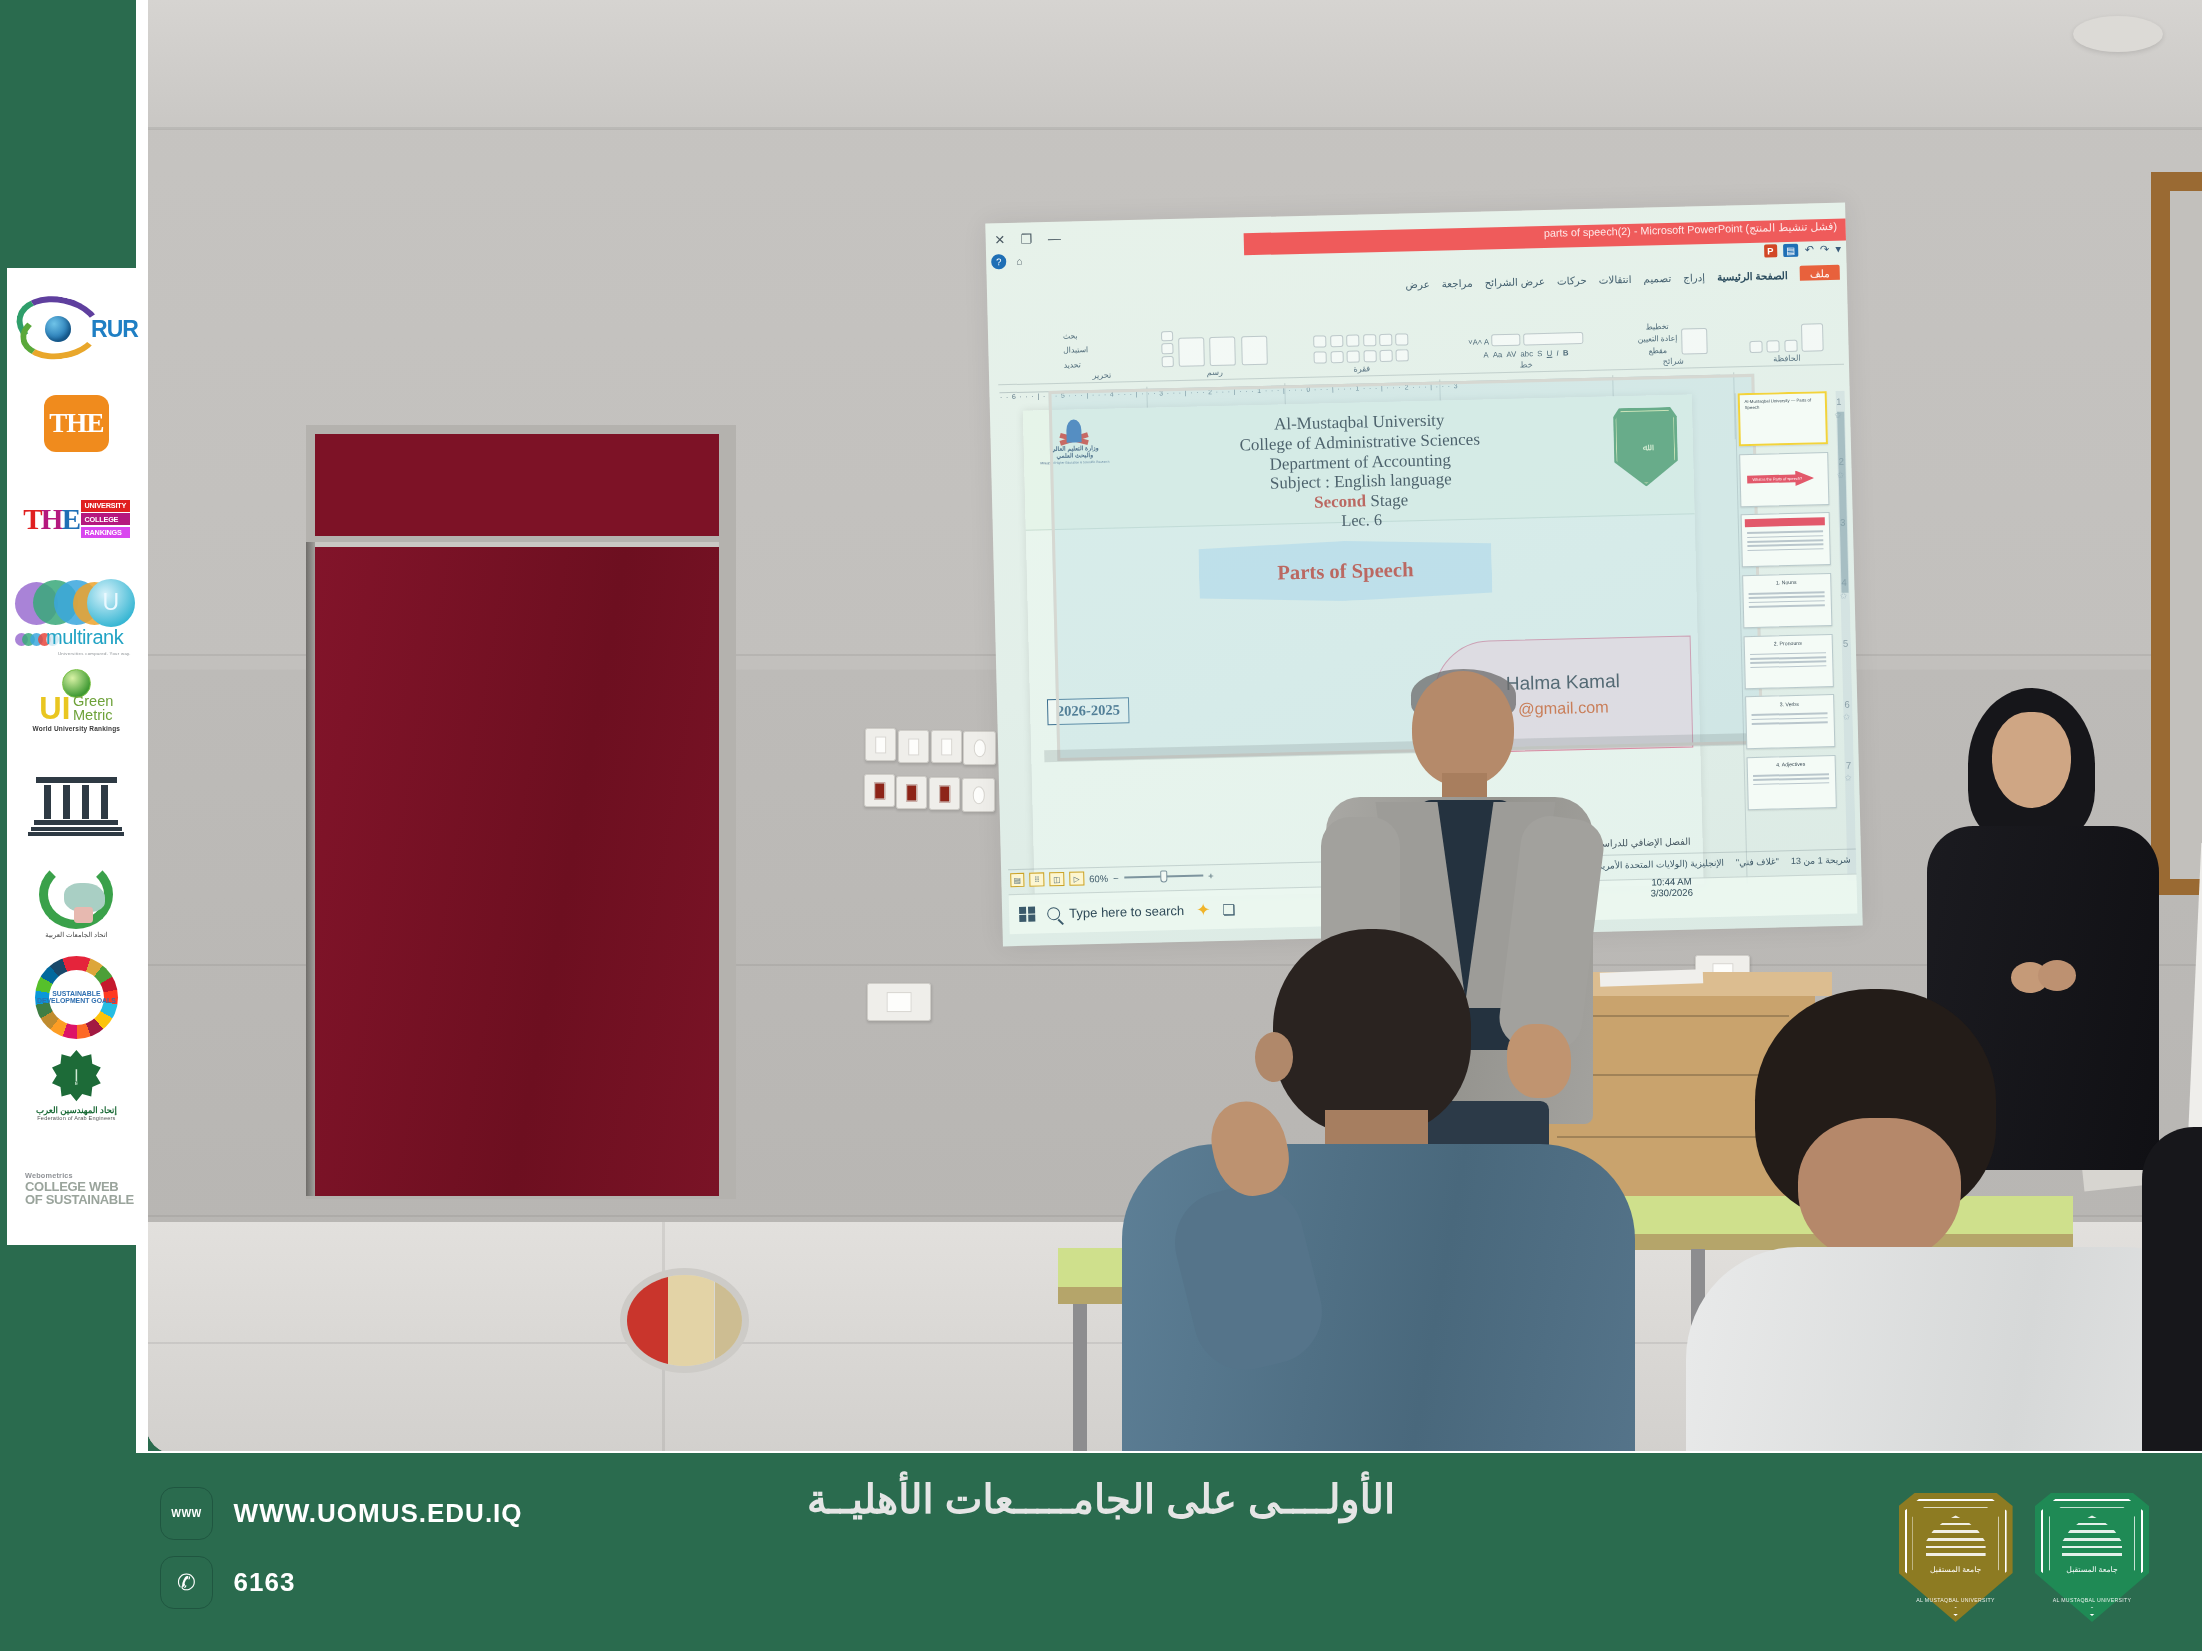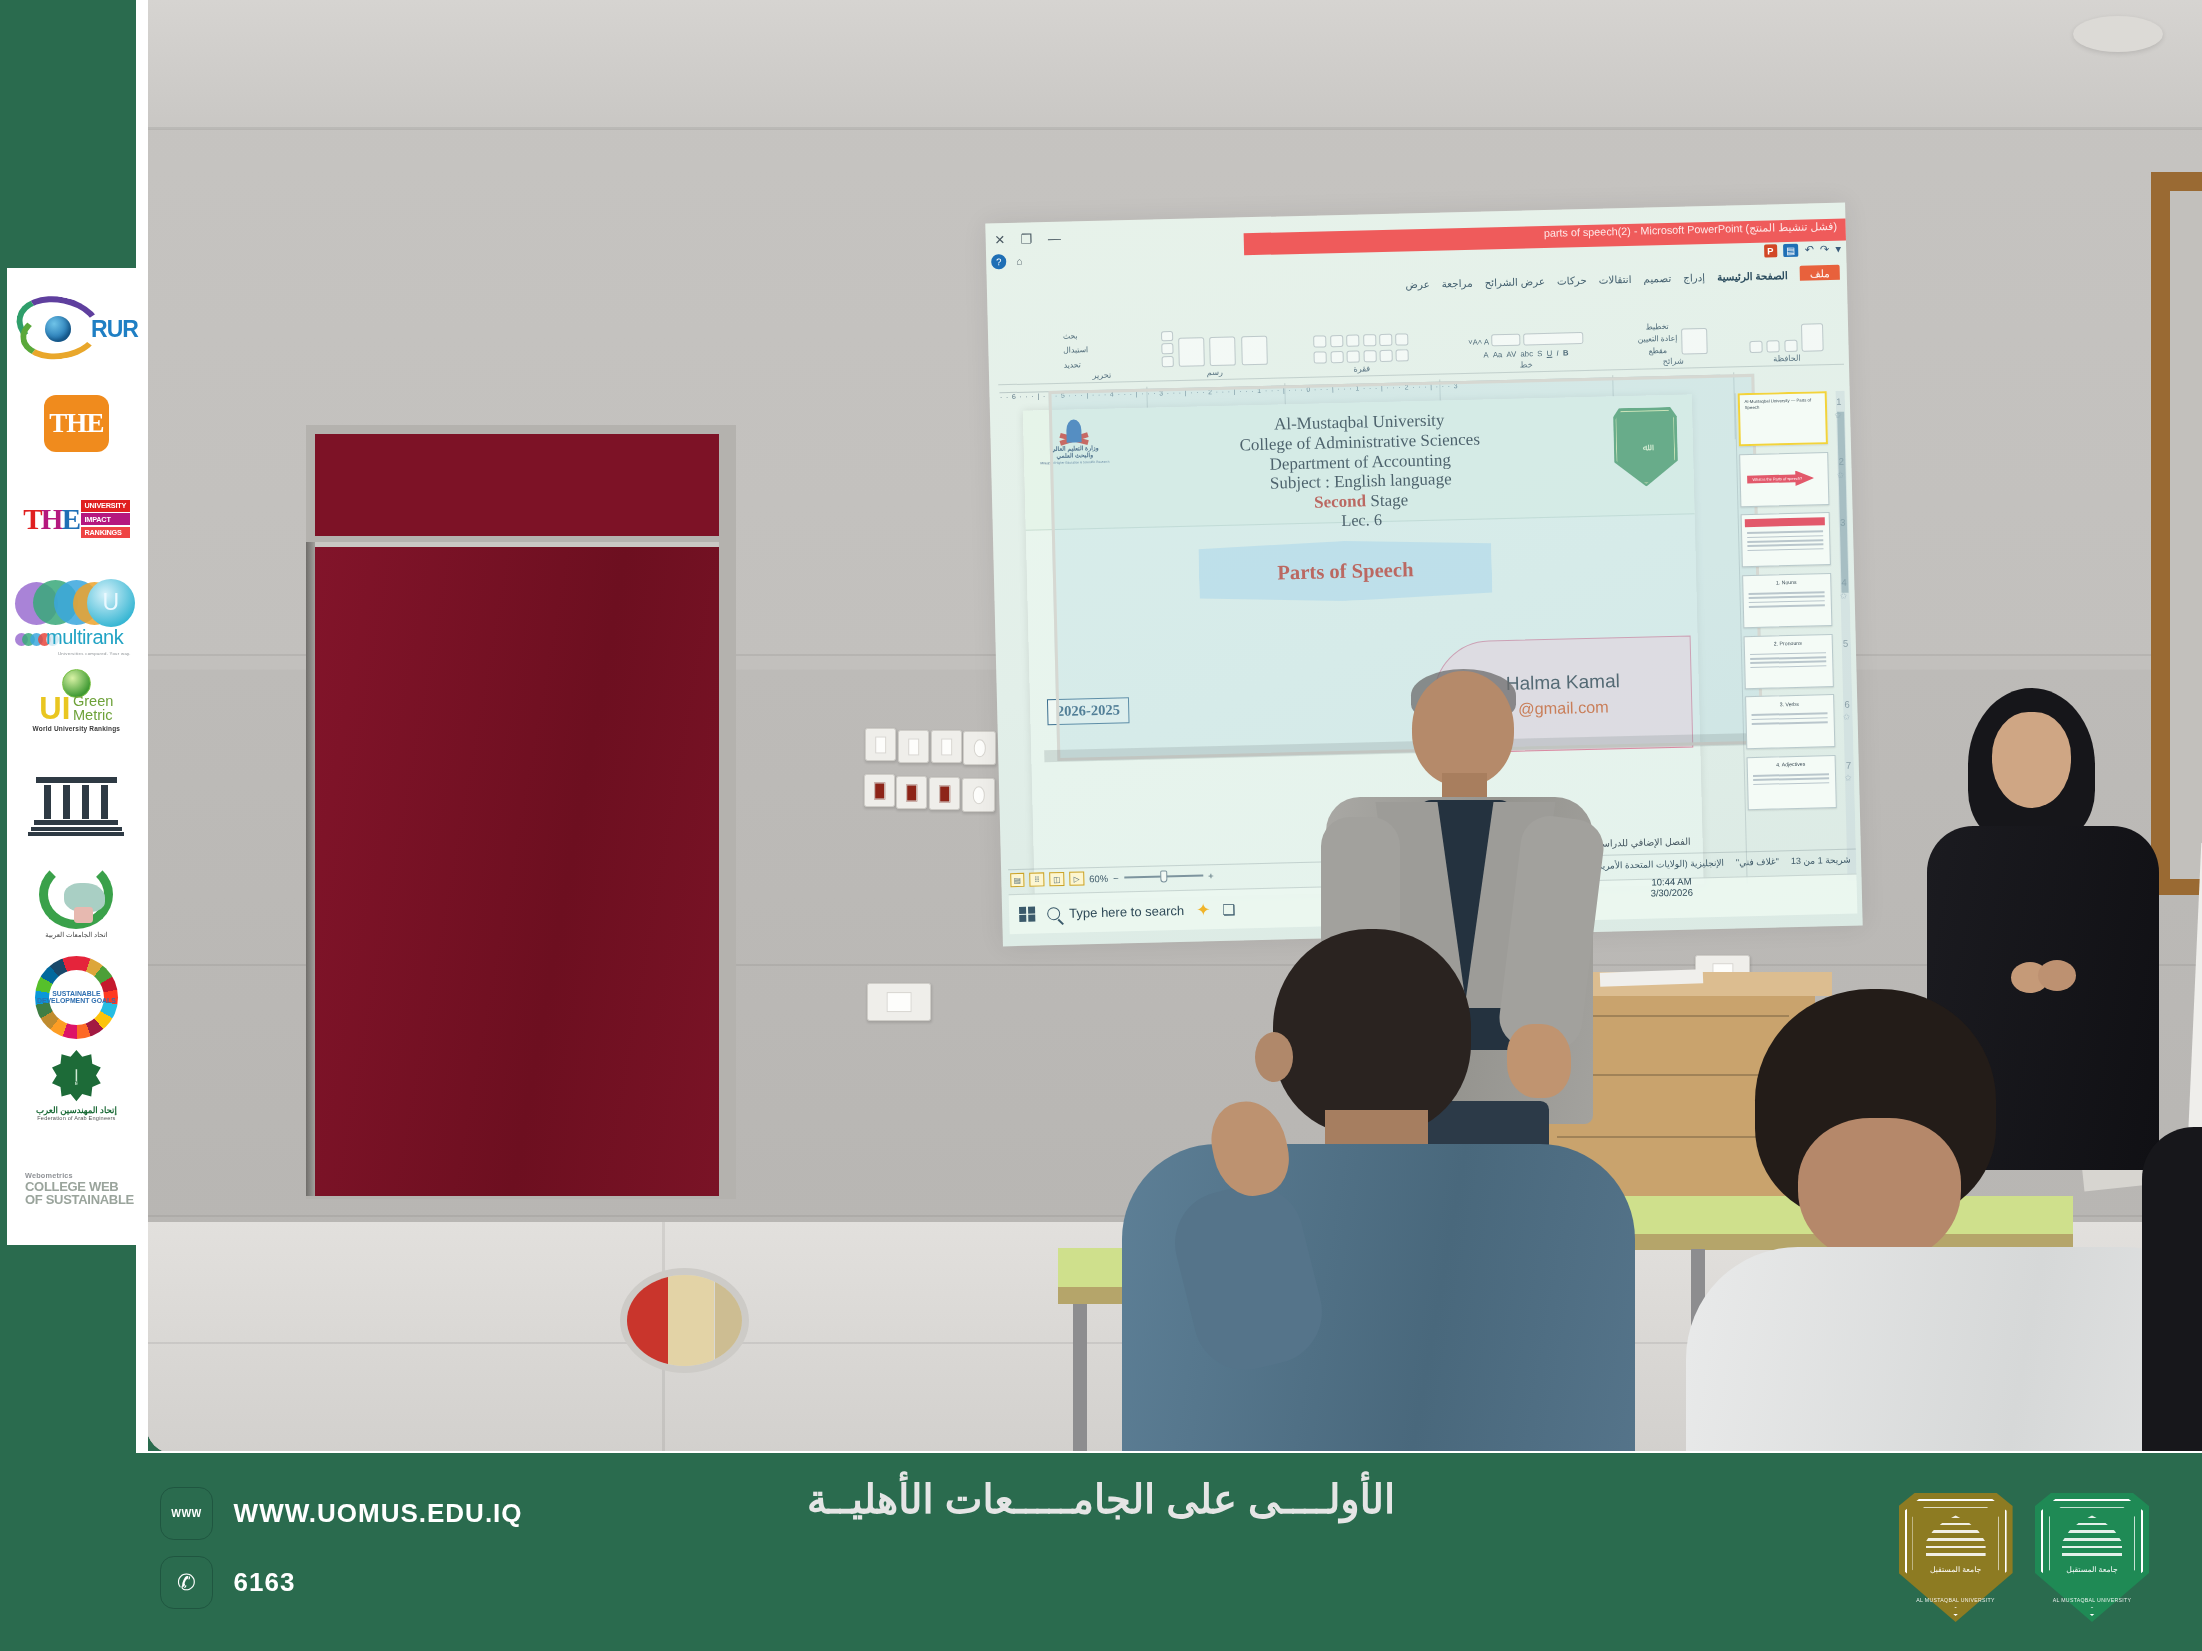--- a/index.html
+++ b/index.html
@@ -910,22 +910,22 @@
       <div class="the-badge">
           <span>THE</span>
         </div>
     </div>
 
     <div class="logo-slot">
       <div class="the-imp">
         <span class="letters"><i style="color:#e02020">T</i><i style="color:#b5187f">H</i><i style="color:#1f6fb5">E</i></span>
         <span class="bars">
           <b style="background:#e02020">UNIVERSITY</b>
-          <b style="background:#b5187f">IMPACT</b>
-          <b style="background:#ef4444">RANKINGS</b>
+          <b style="background:#b5187f">COLLEGE</b>
+          <b style="background:#d946ef">RANKINGS</b>
         </span>
       </div>
     </div>
 
     <div class="logo-slot">
       <div class="umr">
         <span class="circ" style="left:1.7px;top:6.9px;width:43px;height:43px;background:#9b6fd0"></span>
         <span class="circ" style="left:20.6px;top:5.2px;width:45px;height:45px;background:#3aa97a"></span>
         <span class="circ" style="left:41px;top:5.2px;width:45px;height:45px;background:#3ba7dd"></span>
         <span class="circ" style="left:60px;top:6.9px;width:43px;height:43px;background:#eda32c"></span>

